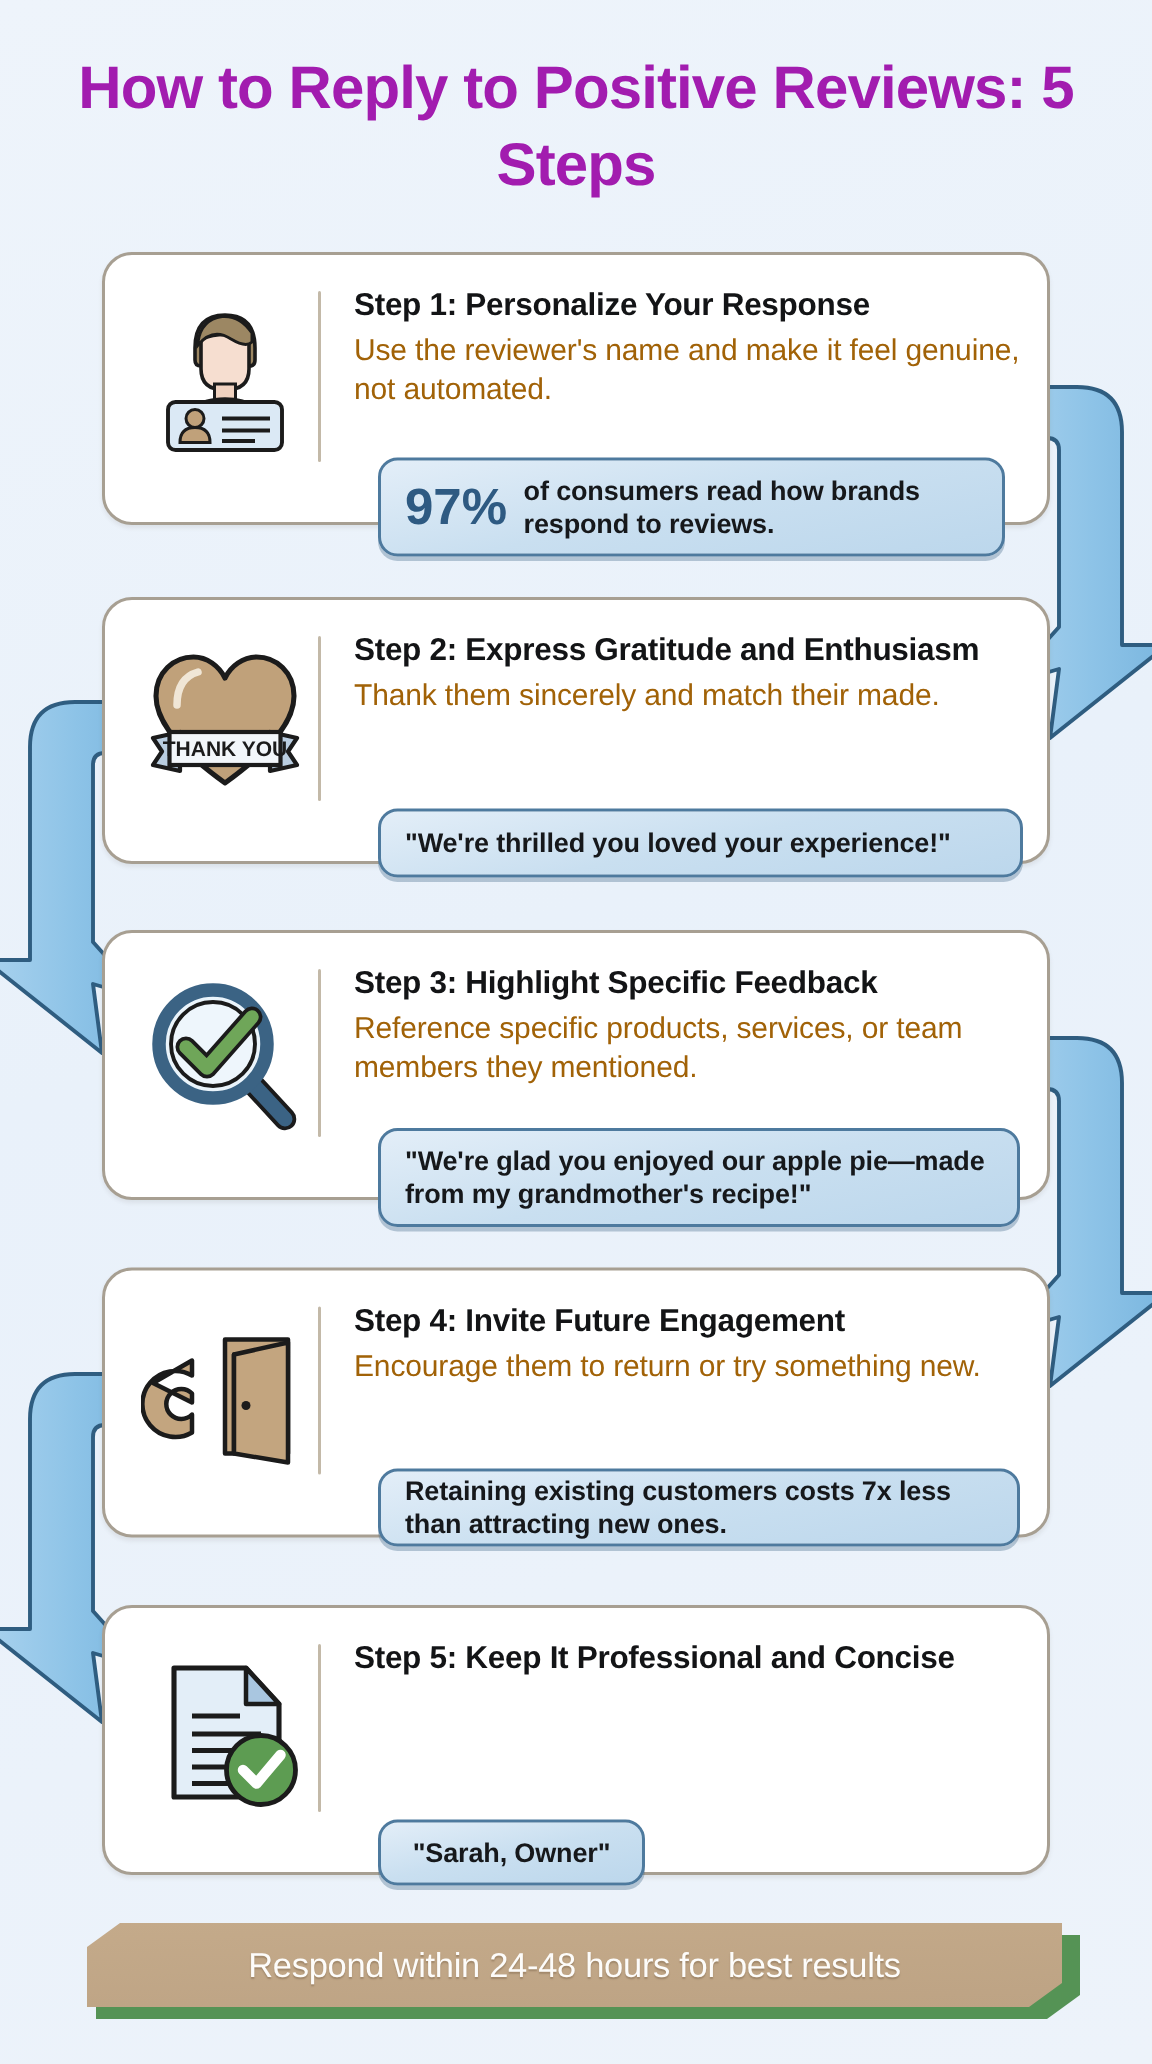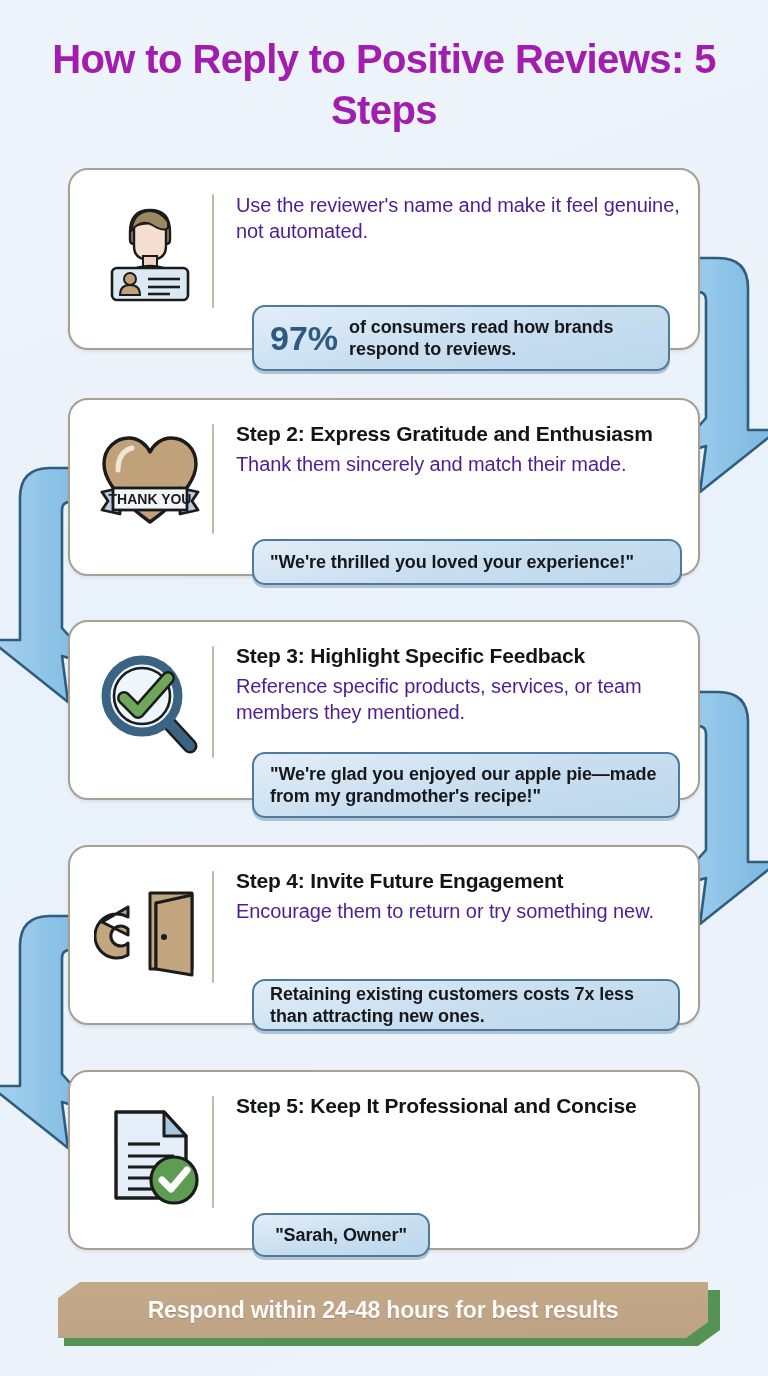--- a/index.html
+++ b/index.html
@@ -85,21 +85,21 @@
   .step-title {
     font-size: 21px;
     font-weight: bold;
     color: #131416;
     line-height: 1.14;
     letter-spacing: -0.2px;
     margin-bottom: 5px;
   }
   .step-desc {
     font-size: 20px;
-    color: #4c1d95;
+    color: #a16207;
     line-height: 1.32;
     letter-spacing: -0.1px;
   }
 
   
   .callout {
     position: absolute;
     box-sizing: border-box;
     background: linear-gradient(168deg, #e3eef8 0%, #c9dff0 50%, #bcd7ec 100%);
     border: 2px solid #4e7a9e;
@@ -146,21 +146,21 @@
     left: 0; top: 0;
     width: 650px; height: 56px;
     background: linear-gradient(178deg, #c4aa8a 0%, #bda384 100%);
     clip-path: polygon(22px 0, 100% 0, 100% calc(100% - 16px), calc(100% - 22px) 100%, 0 100%, 0 16px);
     display: flex;
     align-items: center;
     justify-content: center;
   }
   .footer-text {
     font-size: 23px;
-    font-weight: bold;
+    font-weight: normal;
     color: #fdfcfa;
     letter-spacing: -0.2px;
     text-shadow: 0 1px 1px rgba(110,88,62,0.4);
   }
 </style>
 </head>
 <body>
 
 <div class="page">
 
@@ -257,20 +257,21 @@
           <rect x="14" y="68" width="76" height="32" rx="5" fill="#dbe9f5" stroke="#1b1b1b" stroke-width="2.6"></rect>
           <circle cx="32" cy="79" r="6" fill="#c0a17a" stroke="#1b1b1b" stroke-width="2"></circle>
           <path d="M22 95 Q22 85 32 85 Q42 85 42 95 Z" fill="#c0a17a" stroke="#1b1b1b" stroke-width="2"></path>
           <line x1="50" y1="79" x2="82" y2="79" stroke="#1b1b1b" stroke-width="2.6"></line>
           <line x1="50" y1="87" x2="82" y2="87" stroke="#1b1b1b" stroke-width="2.6"></line>
           <line x1="50" y1="94" x2="72" y2="94" stroke="#1b1b1b" stroke-width="2.6"></line>
         </svg>
       </div>
       <div class="divider"></div>
       <div class="text-col">
+        <div class="step-title">Step 1: Personalize Your Response</div>
         <div class="step-desc">Use the reviewer's name and make it feel genuine, not automated.</div>
       </div>
     </div>
   </div>
   <div class="callout" style="left:252px;top:305px;width:418px;height:66px;">
     <span class="stat">97%</span>
     <span class="ctext">of consumers read how brands respond to reviews.</span>
   </div>
 
   <div class="card" style="top:398px;height:178px;">

